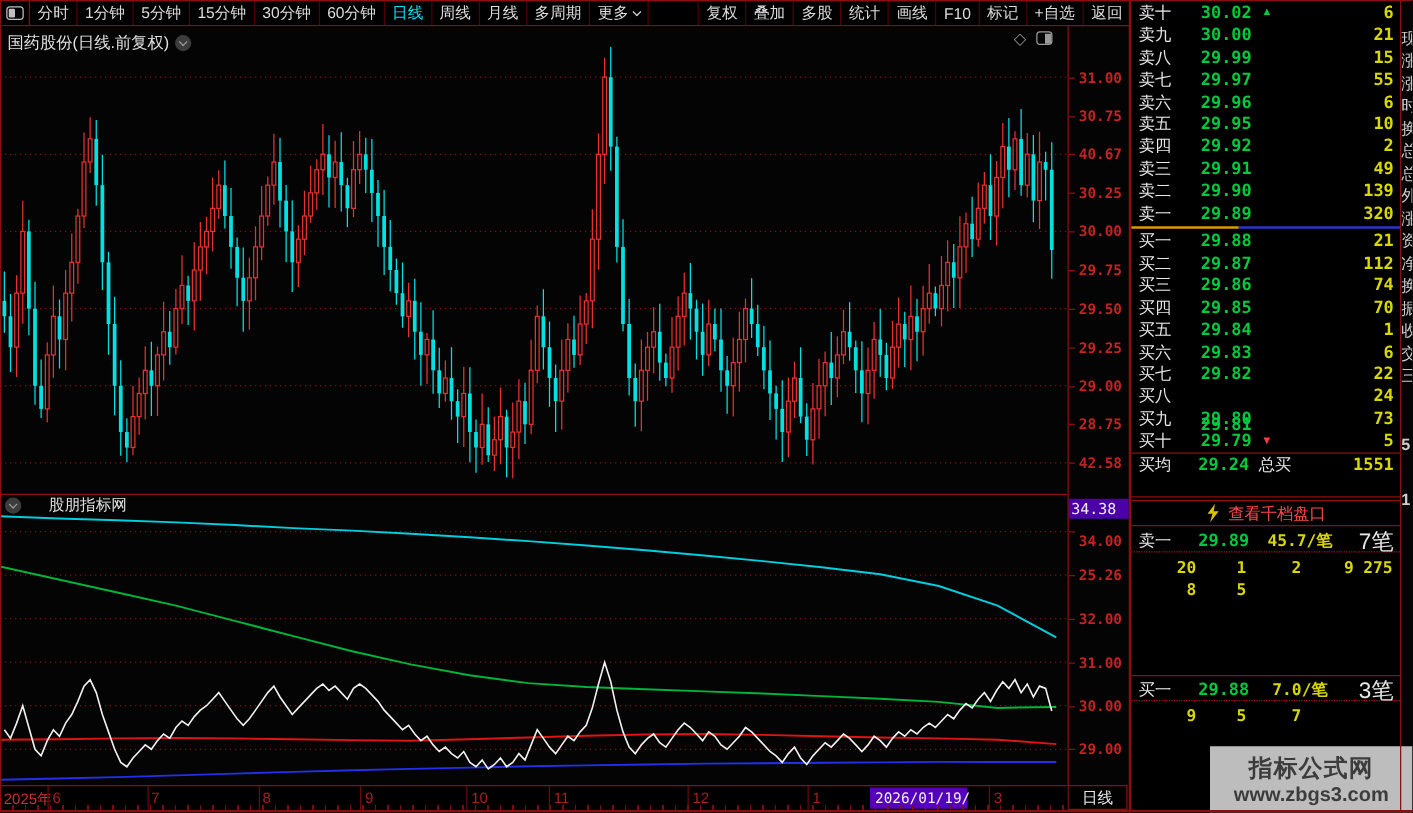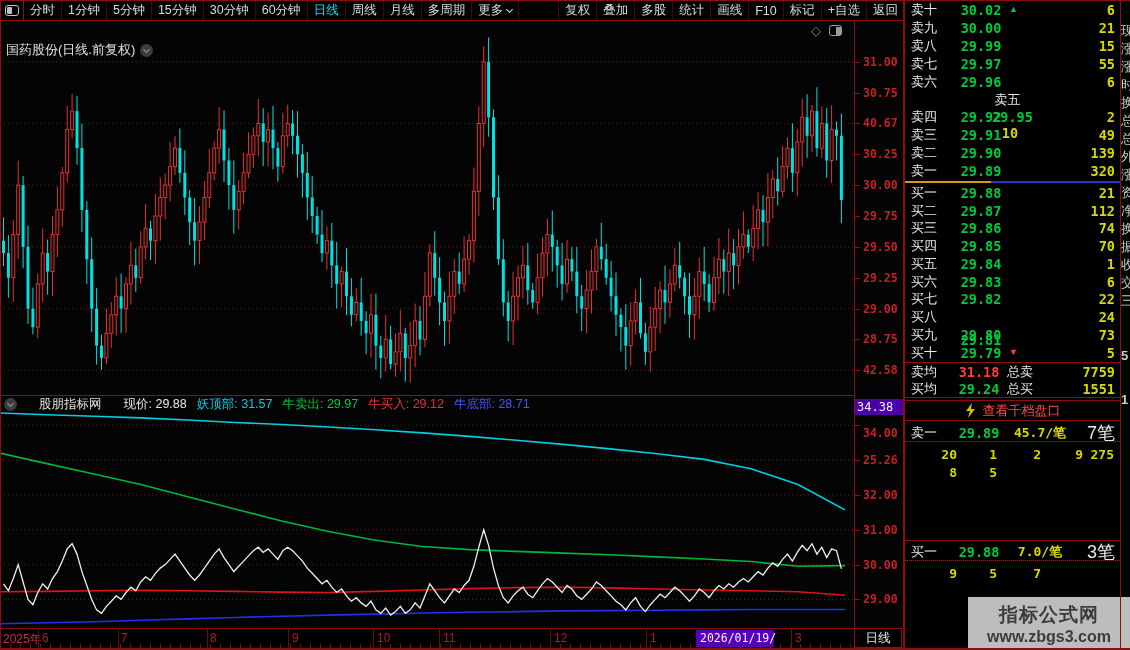--- a/index.html
+++ b/index.html
@@ -16,21 +16,21 @@
   .win-glyph::after { content:""; position:absolute; left:1px; top:1px; bottom:1px; width:5px; background:#c0c0c0; border-radius:1px; }
   .tb-btn { display:flex; align-items:center; padding:0 6px; color:#dcdcdc; font-size:12.5px; white-space:nowrap;
             border-right:1px solid #520000; cursor:default; }
   .tb-btn.active { color:#00e0f0; }
   .tb-spacer { flex:1; border-right:1px solid #520000; }
   .chev-down { display:inline-block; width:5px; height:5px; border-right:1.5px solid #dcdcdc; border-bottom:1.5px solid #dcdcdc;
                transform:rotate(45deg); margin-left:4px; margin-top:-3px; }
 
   
   .main-plot { position:absolute; left:0; top:21px; width:854px; height:374px; background:#040404; }
-  .title-row { position:absolute; left:6px; top:20px; display:flex; align-items:center; gap:5px; color:#e0e0e0; font-size:13px; }
+  .title-row { position:absolute; left:6px; top:4px; display:flex; align-items:center; gap:5px; color:#e0e0e0; font-size:13px; }
   .circle-chev { width:13px; height:13px; border-radius:50%; background:#3c3c3c; position:relative; }
   .circle-chev::after { content:""; position:absolute; left:3.5px; top:3px; width:4px; height:4px;
                         border-right:1.5px solid #9a9a9a; border-bottom:1.5px solid #9a9a9a; transform:rotate(45deg); }
   .corner-icons { position:absolute; right:12px; top:3px; display:flex; gap:8px; align-items:center; }
   .diamond { color:#8a8a8a; font-size:13px; line-height:13px; }
   .panel-toggle { width:13px; height:11px; border:1.5px solid #9a9a9a; border-radius:3px; position:relative; }
   .panel-toggle::after { content:""; position:absolute; right:0.5px; top:0.5px; bottom:0.5px; width:4.5px; background:#9a9a9a; }
 
   
   .main-axis { position:absolute; left:854px; top:21px; width:48px; height:374px; border-left:1px solid #8b0f0f; }
@@ -518,27 +518,20 @@
       <div class="axis-label" style="top: 280.597px;">29.00</div>
       <div class="axis-tick" style="top: 318.455px;"></div>
       <div class="axis-label" style="top: 311.455px;">28.75</div>
       <div class="axis-tick" style="top: 349.314px;"></div>
       <div class="axis-label" style="top: 342.314px;">42.58</div>
     </div>
 
   <div class="ind-header">
     <span class="circle-chev"></span>
     <span class="src">股朋指标网</span>
-    <span id="ind-fields" style="display:flex; gap:10px;">
-        <span style="color: rgb(232, 232, 232);">现价: 29.88</span>
-        <span style="color: rgb(0, 207, 224);">妖顶部: 31.57</span>
-        <span style="color: rgb(0, 201, 60);">牛卖出: 29.97</span>
-        <span style="color: rgb(232, 48, 48);">牛买入: 29.12</span>
-        <span style="color: rgb(68, 85, 255);">牛底部: 28.71</span>
-      </span>
   </div>
 
   <div class="ind-plot">
     <svg id="ind-svg" width="854" height="216">
         <line x1="0" x2="854" y1="13.238709677419438" y2="13.238709677419438" stroke="#801212" stroke-width="1" stroke-dasharray="1 3"></line>
         <line x1="0" x2="854" y1="48.077419354838774" y2="48.077419354838774" stroke="#801212" stroke-width="1" stroke-dasharray="1 3"></line>
         <line x1="0" x2="854" y1="82.91612903225811" y2="82.91612903225811" stroke="#801212" stroke-width="1" stroke-dasharray="1 3"></line>
         <line x1="0" x2="854" y1="117.75483870967746" y2="117.75483870967746" stroke="#801212" stroke-width="1" stroke-dasharray="1 3"></line>
         <line x1="0" x2="854" y1="152.5935483870968" y2="152.5935483870968" stroke="#801212" stroke-width="1" stroke-dasharray="1 3"></line>
         <line x1="0" x2="854" y1="187.43225806451613" y2="187.43225806451613" stroke="#801212" stroke-width="1" stroke-dasharray="1 3"></line>
@@ -616,21 +609,21 @@
           <span class="ob-price" style="color: rgb(0, 201, 60);">29.97</span>
           <span class="ob-marker" style="color: rgb(255, 60, 60);"></span>
           <span class="ob-vol">55</span>
         </div>
         <div class="ob-row" style="top: 72.6px;">
           <span class="ob-label">卖六</span>
           <span class="ob-price" style="color: rgb(0, 201, 60);">29.96</span>
           <span class="ob-marker" style="color: rgb(255, 60, 60);"></span>
           <span class="ob-vol">6</span>
         </div>
-        <div class="ob-row" style="top: 90.5px; flex-direction: column;">
+        <div class="ob-row" style="top: 90.5px;">
           <span class="ob-label">卖五</span>
           <span class="ob-price" style="color: rgb(0, 201, 60);">29.95</span>
           <span class="ob-marker" style="color: rgb(255, 60, 60);"></span>
           <span class="ob-vol">10</span>
         </div>
         <div class="ob-row" style="top: 108.4px;">
           <span class="ob-label">卖四</span>
           <span class="ob-price" style="color: rgb(0, 201, 60);">29.92</span>
           <span class="ob-marker" style="color: rgb(255, 60, 60);"></span>
           <span class="ob-vol">2</span>
@@ -712,26 +705,20 @@
           <span class="ob-price" style="color: rgb(0, 201, 60);">29.79</span>
           <span class="ob-marker" style="color: rgb(255, 60, 60);">▼</span>
           <span class="ob-vol">5</span>
         </div>
       </div>
     <div class="wb-divider">
       <div class="buy-part"></div>
         <div class="sell-part"></div>
     </div>
     <div class="summary-box" id="ob-summary">
-        <div class="sum-row">
-          <span class="sum-label">卖均</span>
-          <span class="sum-val" style="color: rgb(255, 60, 60);">31.18</span>
-          <span class="sum-label2">总卖</span>
-          <span class="sum-val2">7759</span>
-        </div>
         <div class="sum-row">
           <span class="sum-label">买均</span>
           <span class="sum-val" style="color: rgb(0, 201, 60);">29.24</span>
           <span class="sum-label2">总买</span>
           <span class="sum-val2">1551</span>
         </div>
       </div>
     <div class="qianDang">
       <svg width="11" height="15" viewBox="0 0 11 15">
         <polygon points="7,0 1,8 5,8 3,15 10,6 6,6" fill="#d8c000"></polygon>

